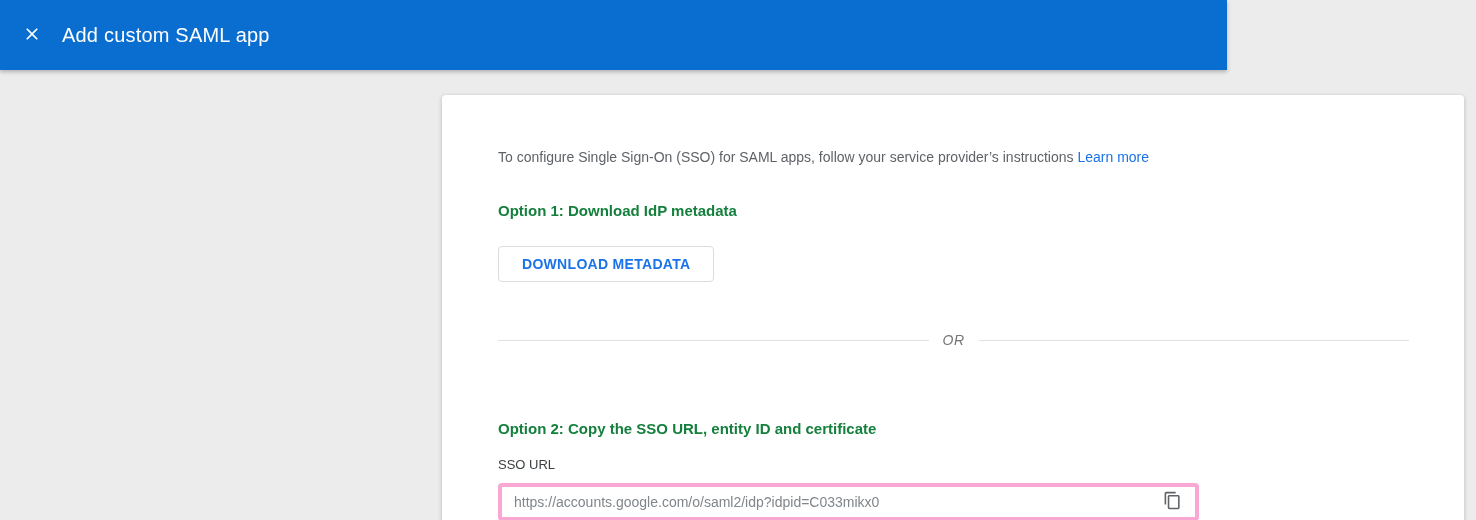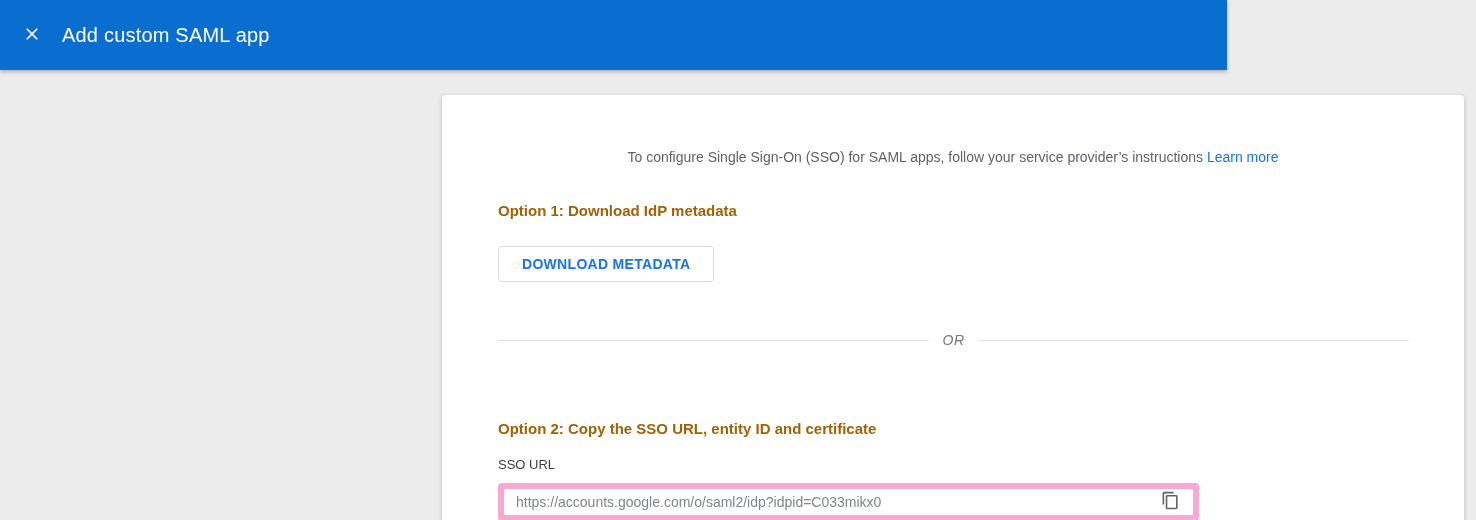--- a/index.html
+++ b/index.html
@@ -43,33 +43,32 @@
     background: #ffffff;
     border-radius: 4px;
     box-shadow: 0 1px 4px rgba(0,0,0,0.22);
     padding: 52px 56px 0 56px;
   }
 
   .intro {
     font-size: 14px;
     color: #5f6368;
     line-height: 20px;
-    text-align: center;
   }
   .learn-more {
     color: #1a73e8;
     text-decoration: none;
     cursor: pointer;
   }
 
   .section-heading {
     margin-top: 35px;
     font-size: 15px;
     font-weight: 700;
-    color: #a16207;
+    color: #15803d;
   }
 
   .outline-btn {
     margin-top: 27px;
     display: inline-block;
     background: #ffffff;
     border: 1px solid #dadce0;
     border-radius: 4px;
     padding: 9px 23px;
     font-family: "Liberation Sans", "DejaVu Sans", sans-serif;
@@ -103,21 +102,21 @@
 
   .field-label {
     margin-top: 20px;
     font-size: 13px;
     color: #3c4043;
   }
 
   .url-field {
     margin-top: 11px;
     width: 701px; height: 38px;
-    border: 6px solid #f9a8d4;
+    border: 4px solid #f9a8d4;
     border-radius: 4px;
     display: flex;
     align-items: center;
     background: #ffffff;
   }
   .url-field input {
     flex: 1;
     border: none;
     outline: none;
     background: transparent;

